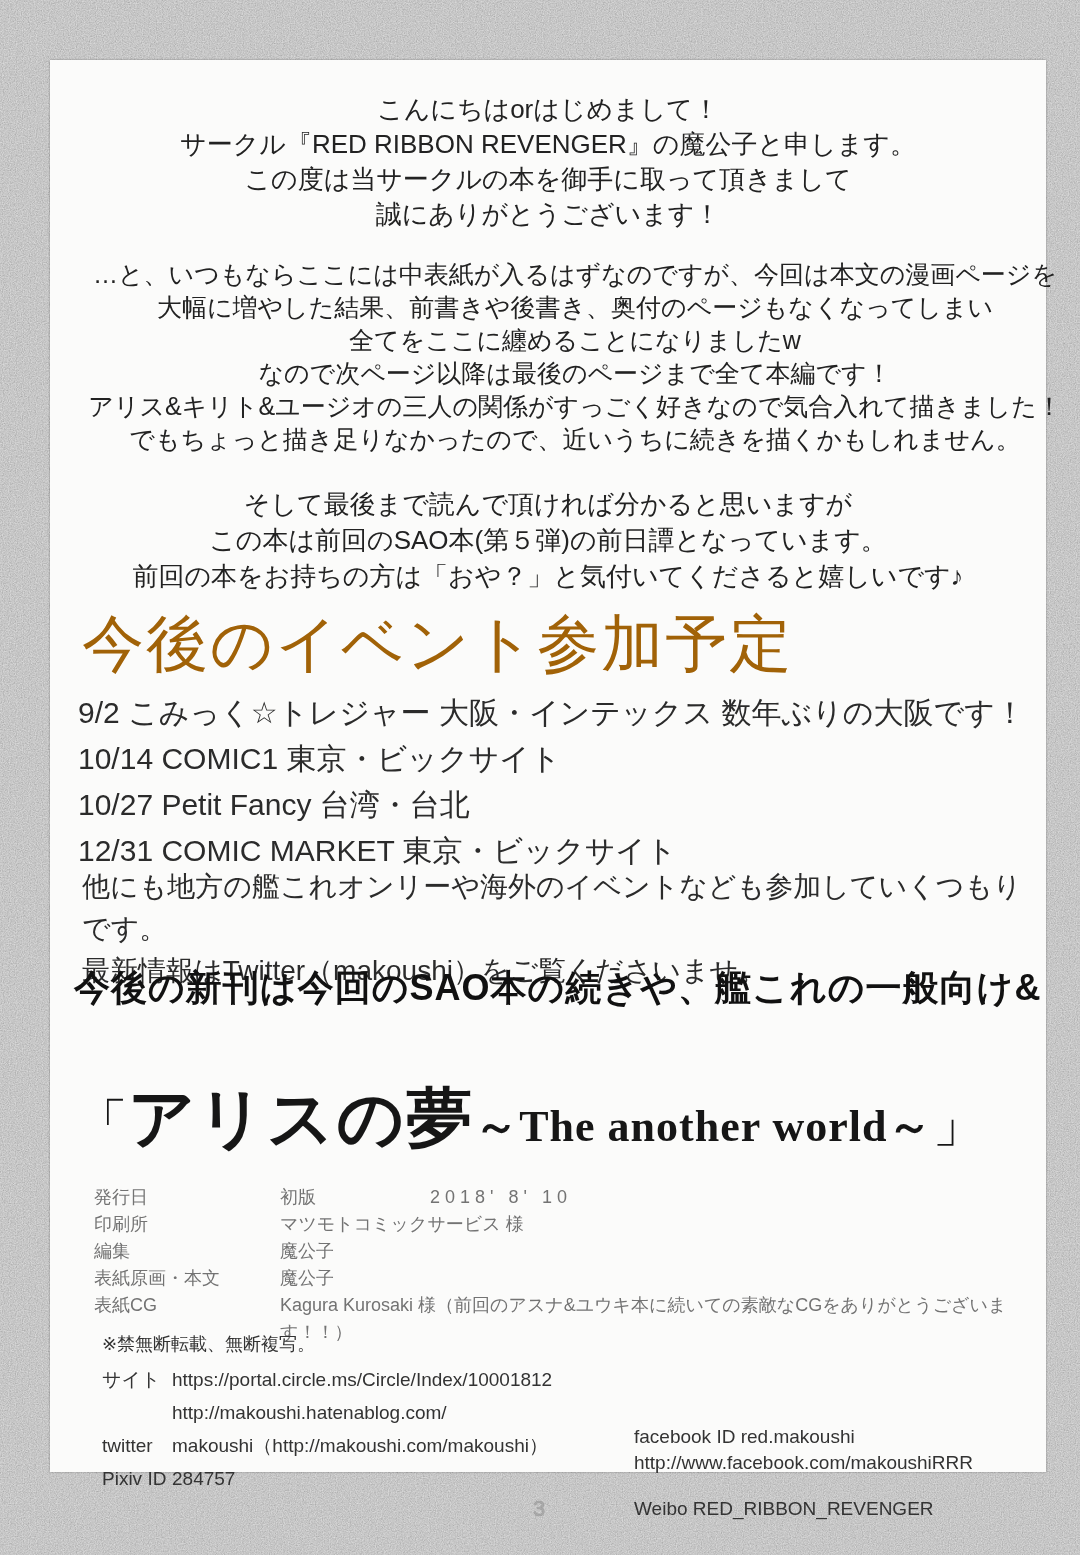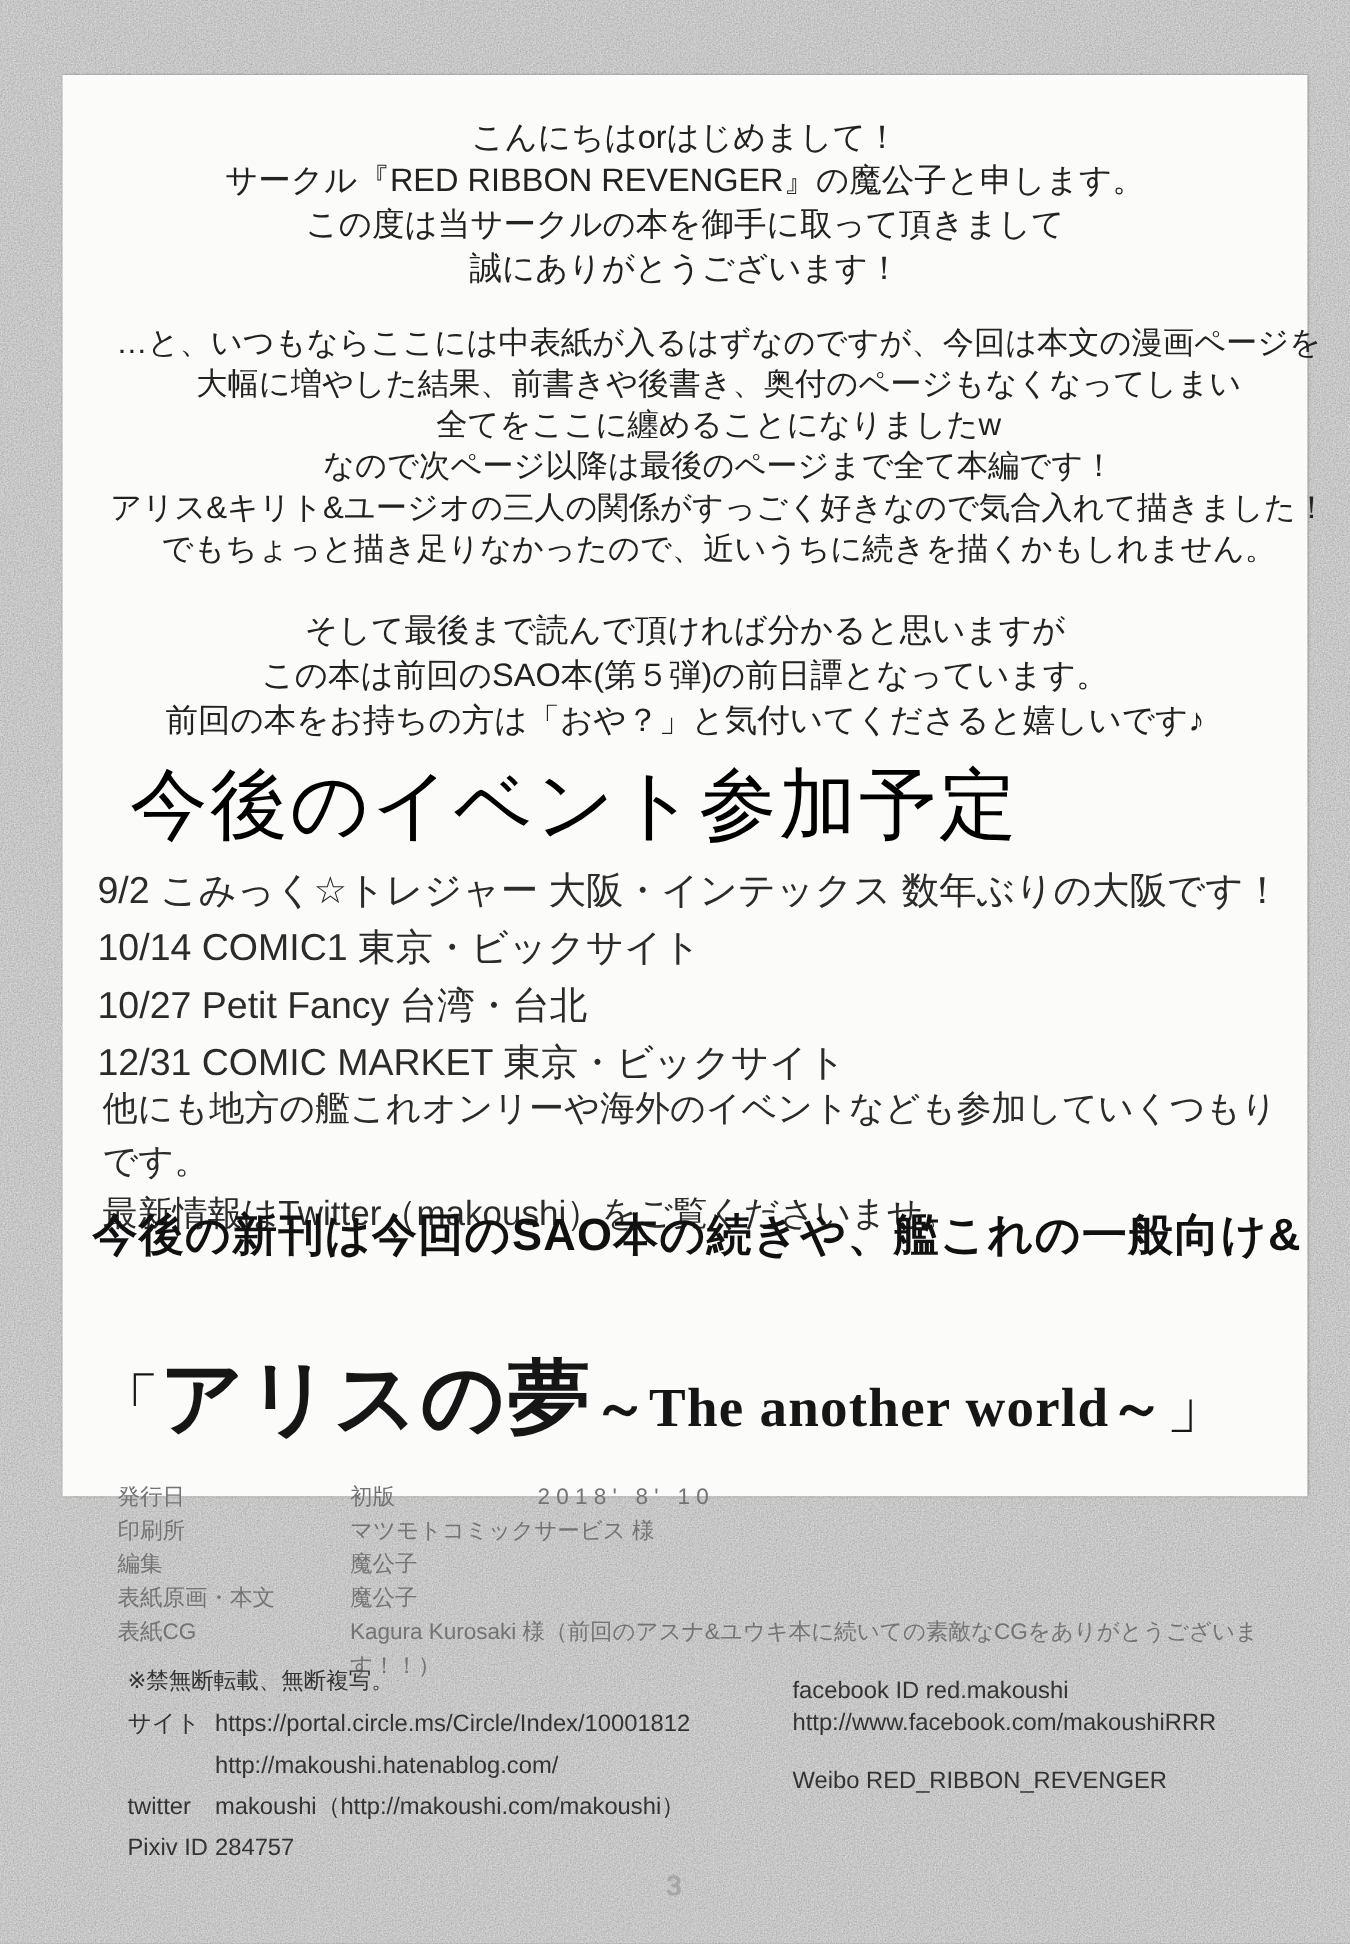--- a/index.html
+++ b/index.html
@@ -4,31 +4,31 @@
 <style>
   html,body{margin:0;padding:0;}
   body{
     width:1080px;height:1555px;position:relative;overflow:hidden;
     background:#8f8f8f;
     font-family:"Liberation Sans","DejaVu Sans",sans-serif;
     color:#262626;
   }
   .noise-svg{position:absolute;left:0;top:0;width:1080px;height:1555px;display:block;}
   .page{
-    position:absolute;left:50px;top:60px;width:996px;height:1137px;
+    position:absolute;left:50px;top:60px;width:996px;height:1412px;
     background:#fbfbfa;
     box-shadow:0 0 2px rgba(0,0,0,.35);
   }
   .centered{position:absolute;left:0;width:100%;text-align:center;}
   .greeting{top:32px;font-size:26px;line-height:35px;color:#222;}
   .intro{top:198px;font-size:25px;line-height:33px;color:#222;padding-left:27px;}
   .prequel{top:426px;font-size:26px;line-height:36px;color:#222;}
   .events-heading{
     position:absolute;left:32px;top:542px;
-    font-size:62px;font-weight:500;letter-spacing:2px;color:#000000;margin-left:22px;
+    font-size:62px;font-weight:500;letter-spacing:2px;color:#a16207;
   }
   .events-list{position:absolute;left:28px;top:630px;font-size:30px;line-height:46px;color:#2b2b2b;}
   .notes{position:absolute;left:32px;top:806px;font-size:28px;line-height:42px;color:#2b2b2b;}
   .announce{
     position:absolute;left:24px;top:902px;
     font-size:36px;line-height:51px;font-weight:bold;letter-spacing:1px;color:#111;
   }
   .book-title{
     position:absolute;left:26px;top:1014px;
     display:flex;align-items:baseline;white-space:nowrap;color:#161616;
@@ -39,21 +39,21 @@
   .colophon{position:absolute;left:44px;top:1124px;font-size:18px;line-height:27px;color:#737373;}
   .colophon .row{display:flex;}
   .colophon .lbl{width:186px;flex:none;}
   .colophon .val1{width:150px;flex:none;}
   .colophon .date{letter-spacing:5px;}
   .footer-left{position:absolute;left:52px;top:1268px;font-size:19px;line-height:33px;color:#333;}
   .footer-left .row{display:flex;}
   .footer-left .lbl{width:70px;flex:none;}
   .footer-left .notice{margin-bottom:2px;font-size:18px;}
   .footer-left .sub-row{padding-left:70px;}
-  .footer-right{position:absolute;left:584px;top:1280px;font-size:19px;line-height:26px;color:#333;}
+  .footer-right{position:absolute;left:584px;top:1364px;font-size:19px;line-height:26px;color:#333;}
   .footer-right .weibo{margin-top:20px;}
   .page-num{
     position:absolute;left:533px;top:1496px;
     font-size:22px;color:#a9a9a9;text-shadow:0 0 1px #777;
   }
 </style>
 </head>
 <body>
 
 <svg class="noise-svg" xmlns="http://www.w3.org/2000/svg">

